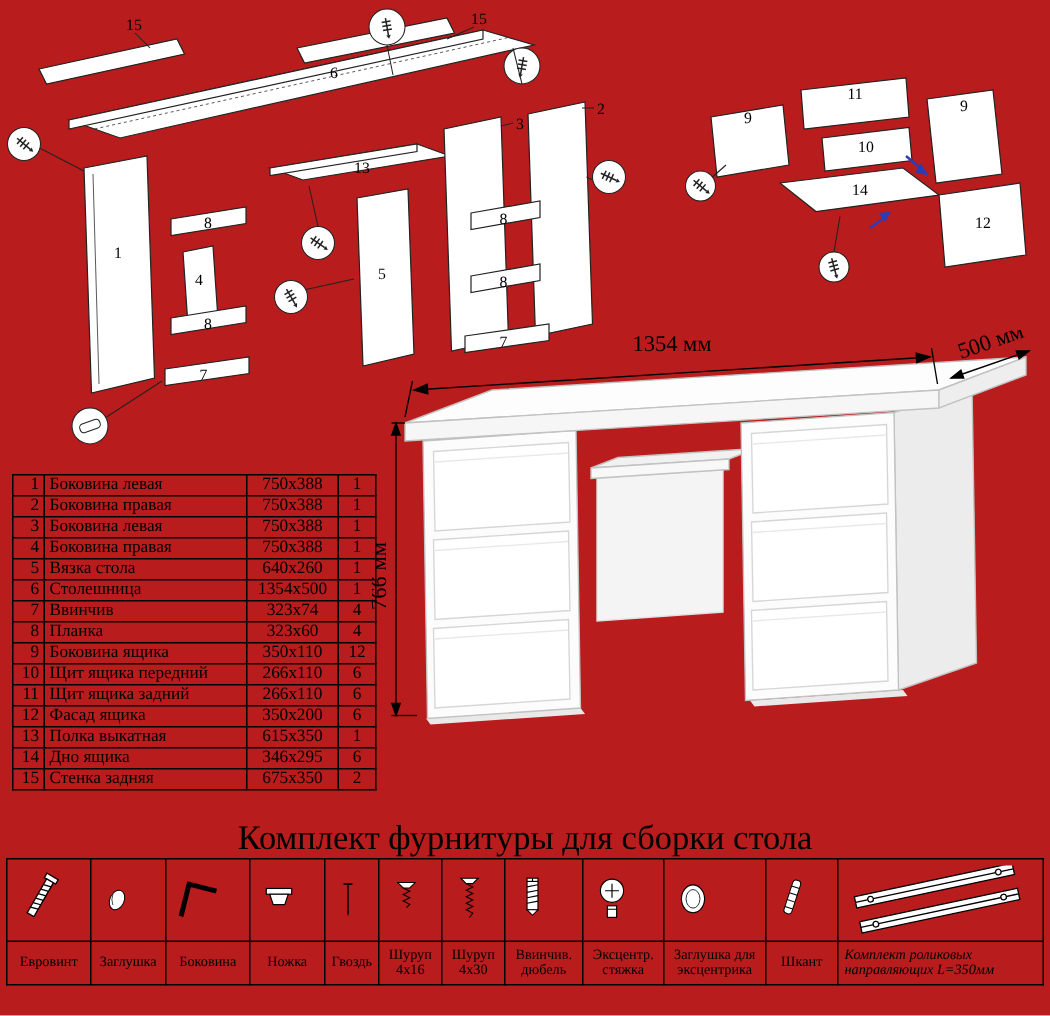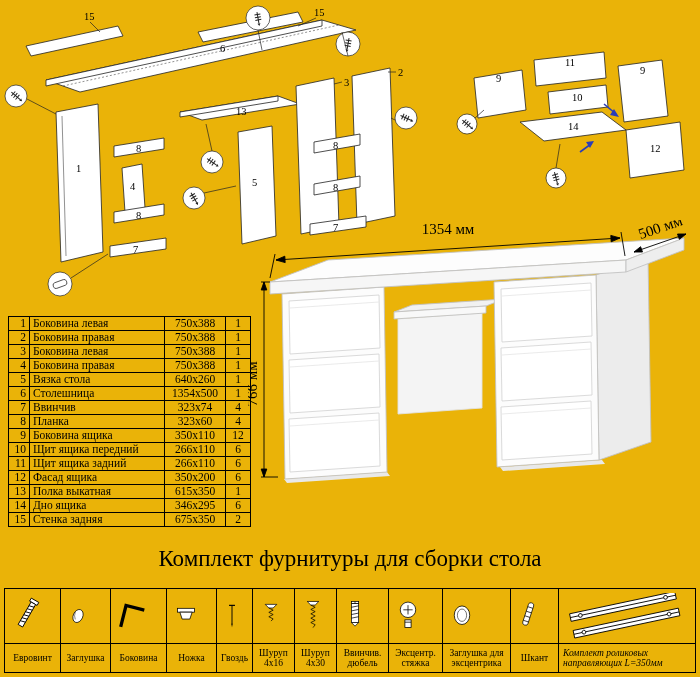--- a/index.html
+++ b/index.html
@@ -1,33 +1,33 @@
 <!DOCTYPE html>
 <html><head>
 <meta charset="utf-8">
 <style>
   html,body{margin:0;padding:0;background:#fff;}
-  .page{position:relative;width:700px;height:677px;background:#eab308;overflow:hidden;
+  .page{position:relative;width:700px;height:677px;background:#b91c1c;overflow:hidden;
         font-family:"Liberation Serif",serif;color:#000;}
   svg{display:block;}
   svg text{font-family:"Liberation Serif",serif;fill:#000;}
   .diagram-main{position:absolute;left:0;top:0;width:450px;height:310px;}
   .diagram-drawer{position:absolute;left:456px;top:46px;width:242px;height:148px;}
   .desk-render{position:absolute;left:248px;top:220px;width:452px;height:322px;}
   .dlabel text{font-size:10.5px;}
   .dim-label{font-size:15px;}
   .parts-table{position:absolute;left:8px;top:316px;border-collapse:collapse;font-size:11.5px;}
   .parts-table td{border:1px solid #000;height:13px;line-height:13px;padding:0 3px;white-space:nowrap;}
   .parts-table td.c-num{width:14px;text-align:right;}
   .parts-table td.c-name{width:128px;text-align:left;}
   .parts-table td.c-size{width:54px;text-align:center;margin-left:44px;}
   .parts-table td.c-qty{width:18px;text-align:center;}
   .kit-title{position:absolute;top:546px;left:0;width:700px;text-align:center;font-size:23px;}
   .hw-table{position:absolute;left:4px;top:572px;width:692px;table-layout:fixed;
-            border-collapse:collapse;margin-top:16px;}
+            border-collapse:collapse;}
   .hw-table td{border:1px solid #000;text-align:center;vertical-align:middle;
                padding:1px 2px;overflow:hidden;}
   .hw-icon-row td{height:52px;}
   .hw-label-row td{height:26px;font-size:9.5px;line-height:1.1;}
   .hw-label-row td:last-child{text-align:left;padding-left:4px;font-style:italic;}
   .hw-qty-row td{height:18px;font-size:13px;}
 </style>
 </head>
 <body>
 

